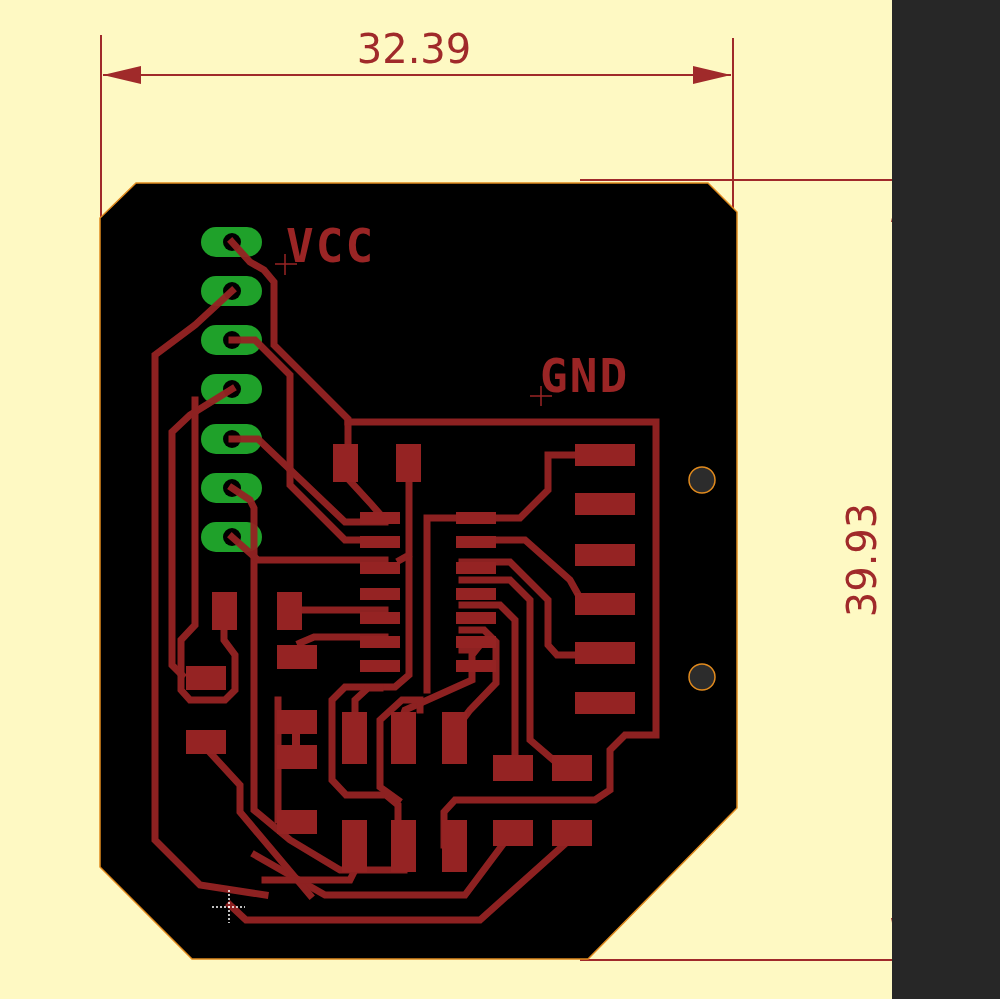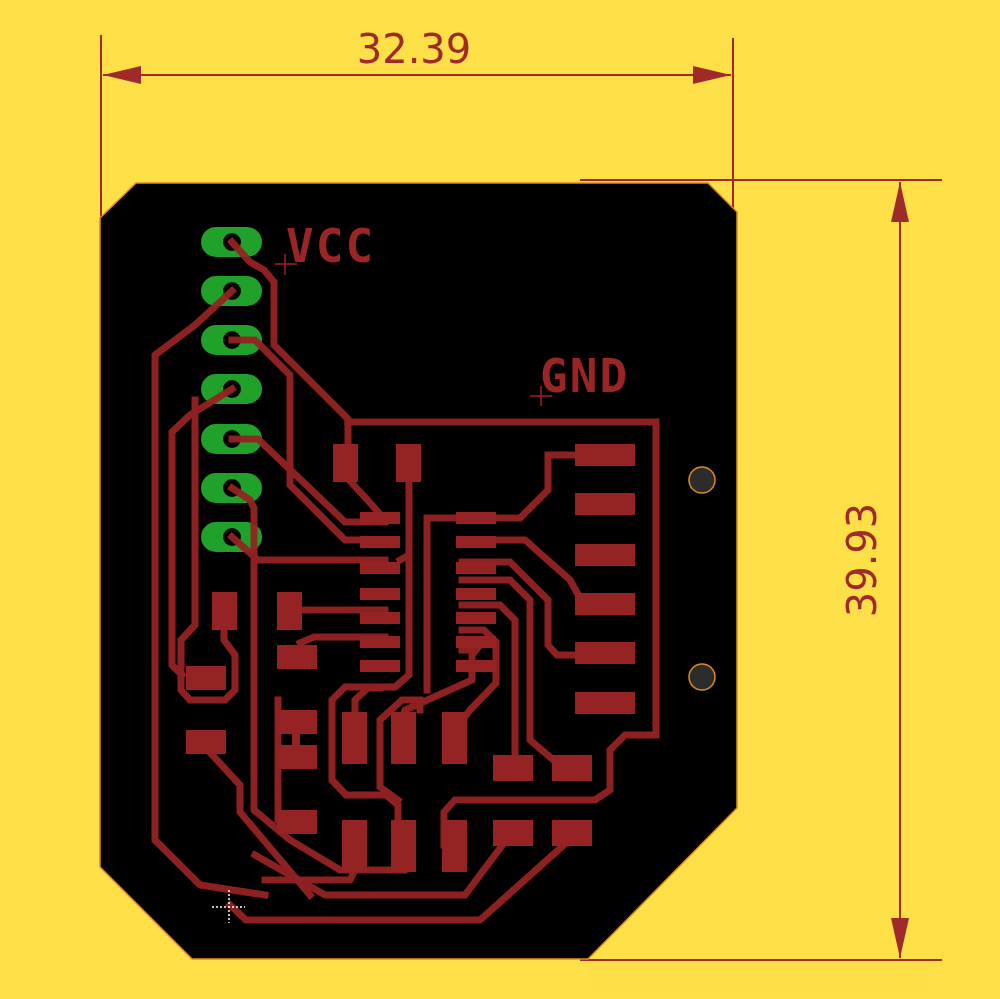--- a/index.html
+++ b/index.html
@@ -1,16 +1,16 @@
 <!DOCTYPE html>
 <html><head>
 <meta charset="utf-8">
 <style>
   html, body { margin: 0; padding: 0; background: #272727; }
-  #canvas { position: relative; width: 1000px; height: 999px; overflow: hidden; background: #fde047; }
+  #canvas { position: relative; width: 892px; height: 999px; overflow: hidden; background: #fef9c3; }
   svg { position: absolute; left: 0; top: 0; }
   .dim-text { font-family: "DejaVu Sans", sans-serif; fill: #a02a2a; }
   .label-text { font-family: "DejaVu Sans Mono", monospace; font-weight: bold; fill: #9a2525; }
   .trace { stroke: #952323; fill: none; stroke-linejoin: miter; stroke-linecap: square; }
   .pad { fill: #952323; }
 </style>
 </head>
 <body>
 
 <div id="canvas">

